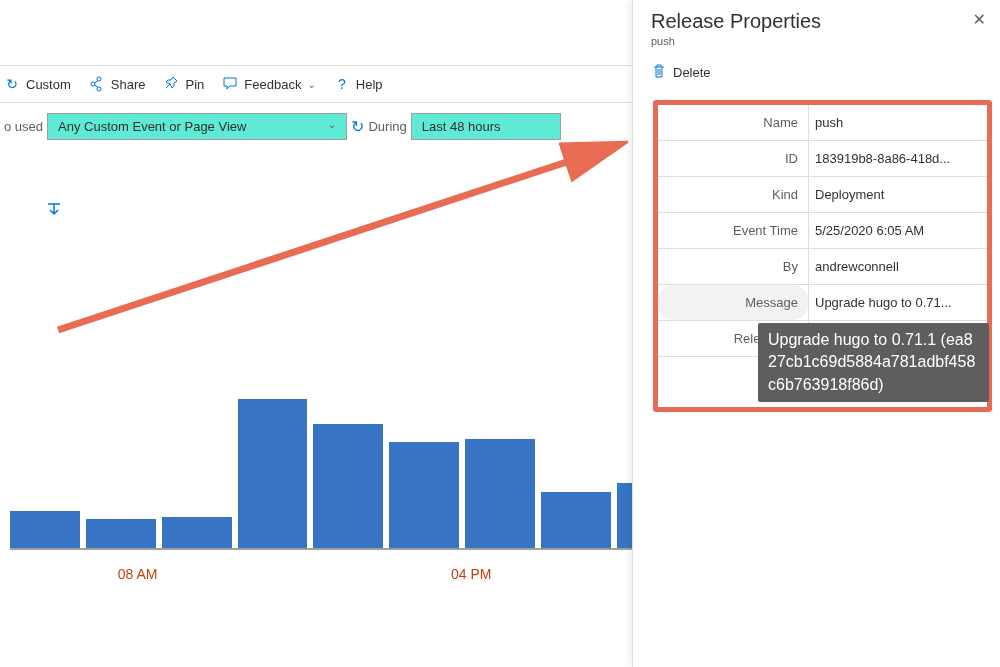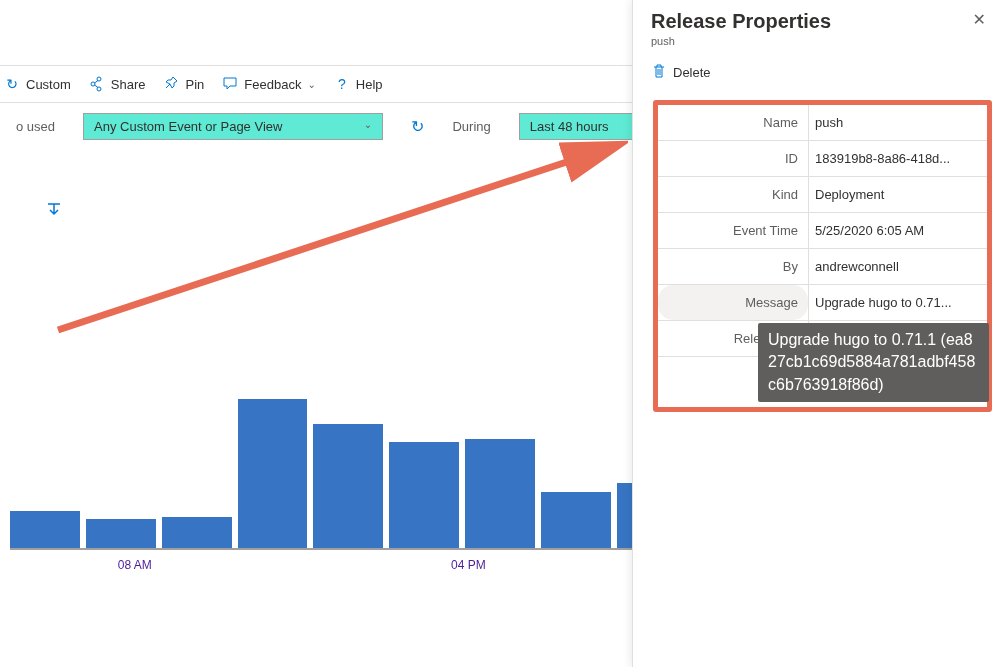--- a/index.html
+++ b/index.html
@@ -42,22 +42,22 @@
       color: #0078d4;
       font-size: 14px;
     }
     .chevron {
       font-size: 10px;
       color: #605e5c;
     }
     .filter-row {
       display: flex;
       align-items: center;
-      padding: 10px 16px;
-      gap: 28px;
+      padding: 10px 4px;
+      gap: 4px;
     }
     .filter-label {
       color: #605e5c;
       font-size: 13px;
     }
     .dropdown {
       border: 1px solid #a19f9d;
       padding: 5px 10px;
       display: flex;
       align-items: flex-start;
@@ -96,22 +96,23 @@
       background: #3775c4;
       flex: 1;
     }
     .x-axis {
       display: flex;
       padding-top: 8px;
       position: relative;
     }
     .x-label {
       position: absolute;
-      color: #4c1d95;
-      font-size: 12px;
+      color: #c2410c;
+      font-size: 14px;
+      margin-top: 8px;
     }
     .marker-icon {
       position: absolute;
       top: 52px;
       left: 46px;
       color: #0078d4;
       font-size: 16px;
     }
     .arrow-annotation {
       position: absolute;
@@ -132,21 +133,21 @@
       border-left: 1px solid #e1dfdd;
       box-shadow: -2px 0 8px rgba(0,0,0,0.08);
       z-index: 10;
     }
     .panel-header {
       padding: 10px 18px 6px 18px;
       position: relative;
     }
     .panel-title {
       font-size: 20px;
-      font-weight: 700;
+      font-weight: 400;
       color: #323130;
     }
     .panel-subtitle {
       font-size: 11px;
       color: #605e5c;
       margin-top: 2px;
     }
     .panel-close {
       position: absolute;
       top: 10px;

